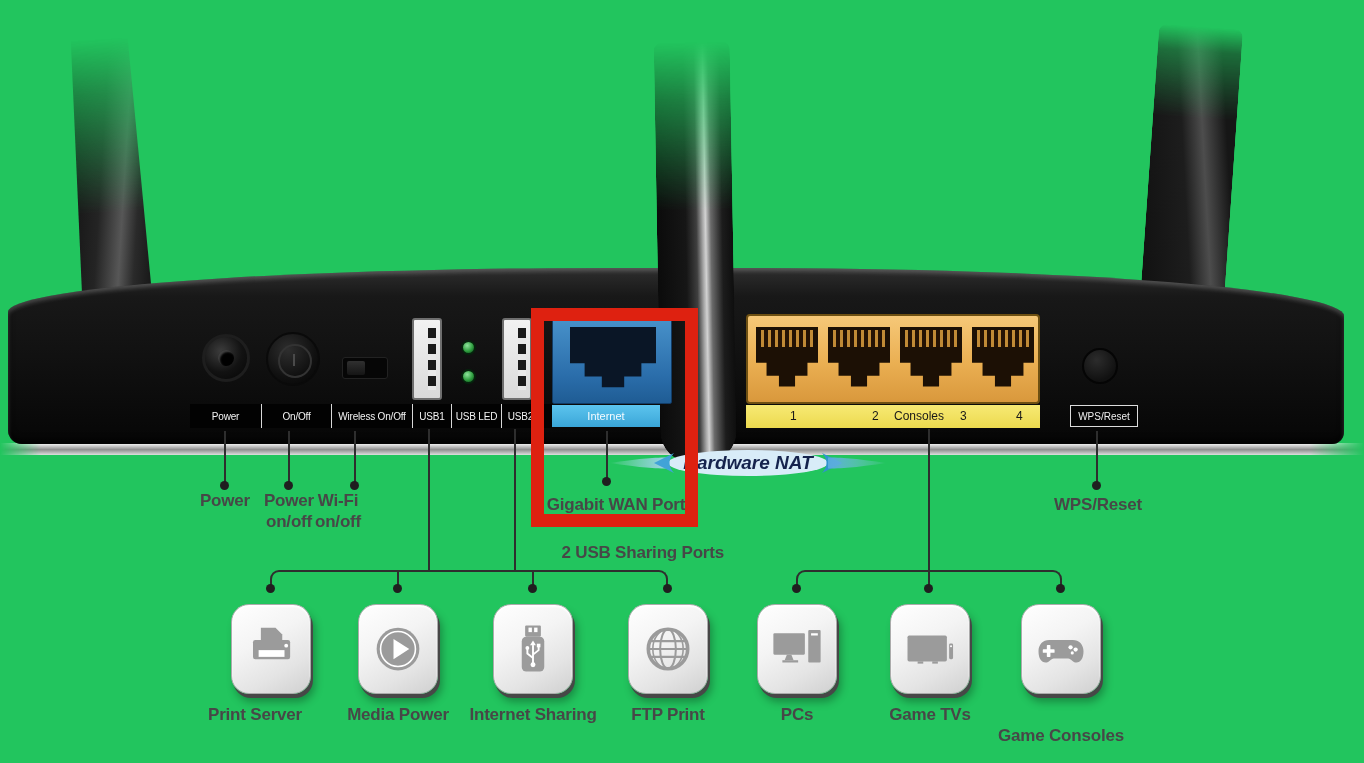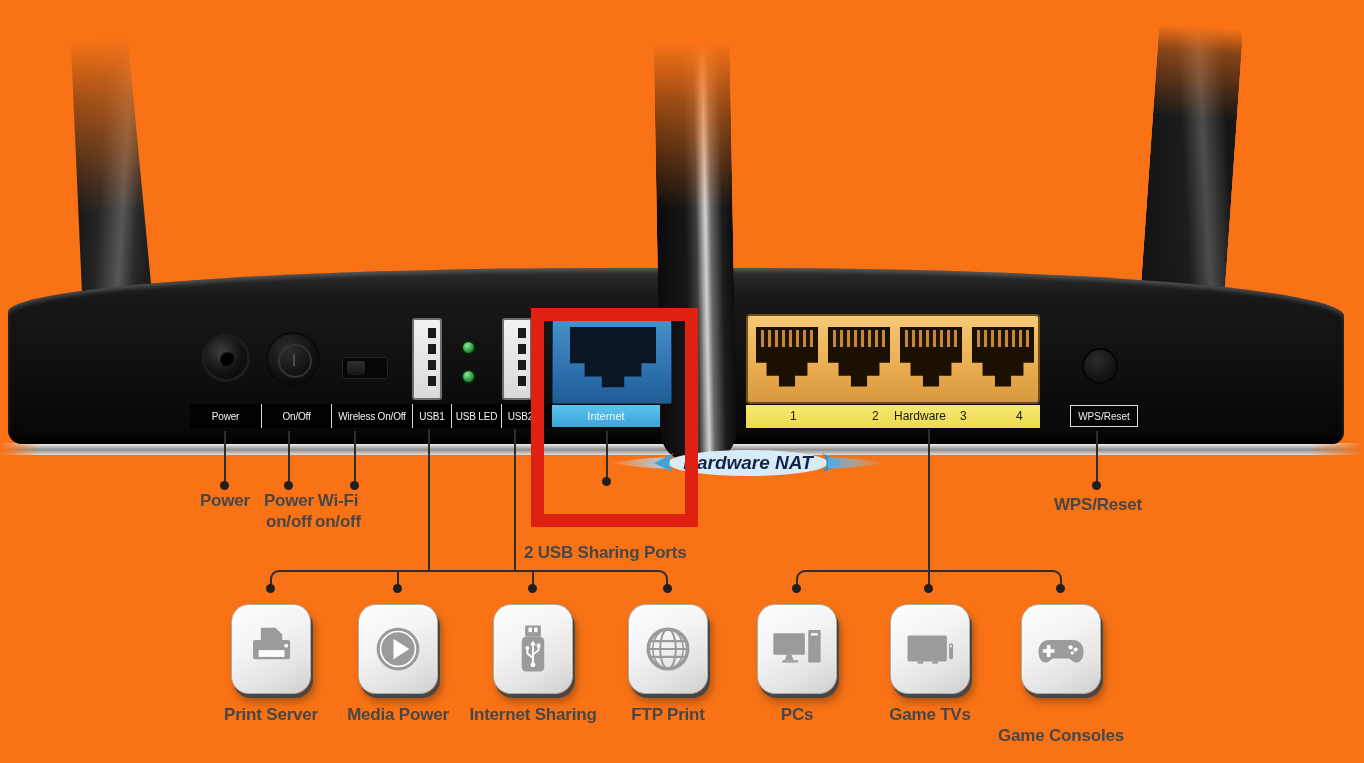--- a/index.html
+++ b/index.html
@@ -1,17 +1,17 @@
 <!DOCTYPE html>
 <html><head>
 <meta charset="utf-8">
 <style>
   * { margin:0; padding:0; box-sizing:border-box; }
   body { background:#fff; font-family:"Liberation Sans", sans-serif; }
-  .stage { position:relative; width:1364px; height:763px; background:#f97316; overflow:hidden; }
+  .stage { position:relative; width:1364px; height:763px; background:#22c55e; overflow:hidden; }
 
   
   .antenna { position:absolute; }
   .antenna-left {
     left:84px; top:38px; width:72px; height:300px; z-index:4;
     background:linear-gradient(97deg,#0d0d0d 0%,#242424 40%,#575757 62%,#2a2a2a 76%,#101010 100%);
     clip-path:polygon(7% 0, 86% 0, 100% 100%, 0 100%);
     -webkit-mask-image:linear-gradient(to bottom, transparent 0%, rgba(0,0,0,.35) 18%, #000 58%);
     mask-image:linear-gradient(to bottom, transparent 0%, rgba(0,0,0,.35) 18%, #000 58%);
     transform:rotate(-3.5deg); transform-origin:bottom center;
@@ -110,21 +110,21 @@
     border:13px solid #de2110; z-index:30; }
 
   
   .cl { position:absolute; width:2px; background:#2e2e2e; z-index:12; }
   .dt { position:absolute; width:9px; height:9px; border-radius:50%; background:#1f1f1f; z-index:12; }
   .branch { position:absolute; height:20px; border-top:2px solid #2e2e2e;
     border-left:2px solid #2e2e2e; border-right:2px solid #2e2e2e;
     border-radius:9px 9px 0 0; z-index:12; }
   .lbl { position:absolute; color:#474747; font-weight:bold; font-size:17px; z-index:13;
     text-align:center; line-height:21px; letter-spacing:-.2px; }
-  .lbl.left-align { text-align:left; }
+  .lbl.left-align { text-align:right; }
 
   
   .tile { position:absolute; top:604px; width:80px; height:90px; border-radius:18px; z-index:10;
     background:linear-gradient(150deg,#ffffff 0%,#f4f4f4 40%,#e4e4e4 72%,#d0d0d0 100%);
     border:1px solid #ababab;
     box-shadow:inset 0 2px 2px #fff, 2px 4px 0 0 #474747, 4px 8px 9px rgba(0,0,0,.30);
     display:flex; align-items:center; justify-content:center; }
   .tile svg { width:54px; height:54px; }
   .ic { fill:#9b9b9b; }
   .icw { fill:#ffffff; }
@@ -176,21 +176,21 @@
     <span class="strip-seg" style="width:70px">On/Off</span>
     <span class="strip-seg" style="width:81px">Wireless On/Off</span>
     <span class="strip-seg" style="width:39px">USB1</span>
     <span class="strip-seg" style="width:50px">USB LED</span>
     <span class="strip-seg" style="width:38px">USB2</span>
   </div>
   <div class="internet-tab">Internet</div>
   <div class="eth-strip">
     <span style="left:44px">1</span>
     <span style="left:126px">2</span>
-    <span style="left:148px">Hardware</span>
+    <span style="left:148px">Consoles</span>
     <span style="left:214px">3</span>
     <span style="left:270px">4</span>
   </div>
   <div class="wps-tab">WPS/Reset</div>
 
   <div class="highlight-box"></div>
 
   <svg class="nat-badge" width="276" height="30" viewBox="0 0 276 30">
     <defs>
       <linearGradient id="lg" x1="0" y1="0" x2="1" y2="0">
@@ -240,20 +240,21 @@
 
   <div class="lbl" style="left:165px; top:490px; width:120px">Power</div>
   <div class="lbl" style="left:229px; top:490px; width:120px">
     <div>Power</div>
     <div>on/off</div>
   </div>
   <div class="lbl" style="left:278px; top:490px; width:120px">
     <div>Wi-Fi</div>
     <div>on/off</div>
   </div>
+  <div class="lbl" style="left:506px; top:494px; width:220px">Gigabit WAN Port</div>
   <div class="lbl" style="left:1023px; top:494px; width:150px">WPS/Reset</div>
   <div class="lbl left-align" style="left:524px; top:542px; width:200px">2 USB Sharing Ports</div>
 
   <div class="tile" style="left:231px">
     <svg viewBox="0 0 48 48">
       <path class="ic" d="M15 5 h13 l6 6 v8 H15 Z"></path>
       <rect class="ic" x="8" y="16" width="33" height="17" rx="2"></rect>
       <rect class="icw" x="13" y="25" width="23" height="6"></rect>
       <circle class="icw" cx="37.5" cy="21" r="1.7"></circle>
     </svg>
@@ -310,21 +311,21 @@
     <svg viewBox="0 0 48 48">
       <path class="ic" d="M13.5 16 h21 c5.5 0 9.5 4 9.5 10 c0 6.5 -2.6 10 -6.3 10 c-3.4 0 -4.8 -3.6 -7.2 -3.6 h-13 c-2.4 0 -3.8 3.6 -7.2 3.6 c-3.7 0 -6.3 -3.5 -6.3 -10 c0 -6 4 -10 9.5 -10 Z"></path>
       <rect class="icw" x="11.4" y="20.5" width="3.2" height="10.5" rx="0.6"></rect>
       <rect class="icw" x="7.8" y="24.2" width="10.5" height="3.2" rx="0.6"></rect>
       <circle class="icw" cx="32.5" cy="22.5" r="1.9"></circle>
       <circle class="icw" cx="37" cy="24.5" r="1.9"></circle>
       <circle class="icw" cx="34" cy="27.5" r="1.4"></circle>
     </svg>
   </div>
 
-  <div class="lbl" style="left:196px; top:704px; width:150px">Print Server</div>
+  <div class="lbl" style="left:180px; top:704px; width:150px">Print Server</div>
   <div class="lbl" style="left:323px; top:704px; width:150px">Media Power</div>
   <div class="lbl" style="left:458px; top:704px; width:150px">Internet Sharing</div>
   <div class="lbl" style="left:593px; top:704px; width:150px">FTP Print</div>
   <div class="lbl" style="left:722px; top:704px; width:150px">PCs</div>
   <div class="lbl" style="left:855px; top:704px; width:150px">Game TVs</div>
   <div class="lbl" style="left:986px; top:725px; width:150px">Game Consoles</div>
 
 </div>
 
 </body></html>

